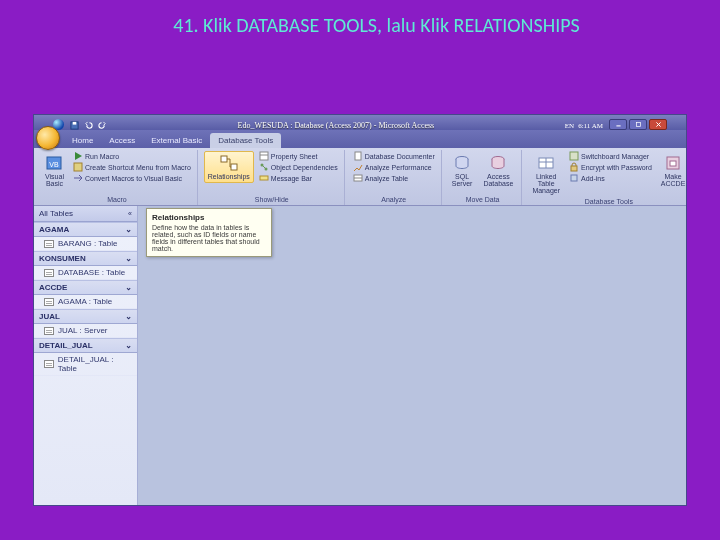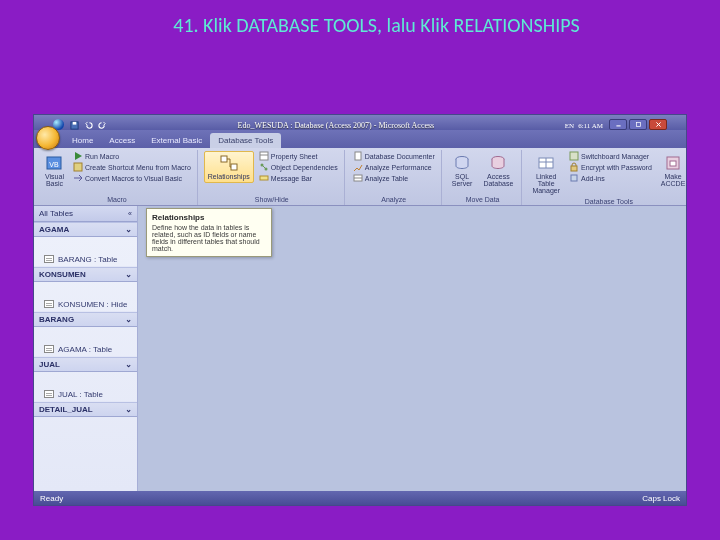--- a/index.html
+++ b/index.html
@@ -154,22 +154,22 @@
   .nav-cat {
     background: linear-gradient(#d9def2,#cdd4ef);
     border-top:1px solid #b8c0e3;
     border-bottom:1px solid #9ea7d2;
     padding:2px 5px;
     color:#2a3066;
     display:flex; justify-content:space-between;
     font-weight:bold;
   }
   .nav-item {
-    display:flex; align-items:flex-start; gap:4px;
-    padding:18px 4px 2px 10px;
+    display:flex; align-items:center; gap:4px;
+    padding:2px 4px 2px 10px;
     color:#31386d;
     border-bottom:1px solid #e3e7f7;
   }
   .nav-item .ti { width:10px; height:8px; background:#fff; border:1px solid #888; position:relative;}
   .nav-item .ti::after{content:"";position:absolute;left:1px;right:1px;top:2px;height:1px;background:#aaa;box-shadow:0 2px 0 #aaa;}
   .canvas {
     flex:1;
     background:#b9c3df;
     position:relative;
   }
@@ -439,50 +439,50 @@
             <div class="nav-item">
               <span class="ti"></span>
               <span>BARANG : Table</span>
             </div>
             <div class="nav-cat">
               <span>KONSUMEN</span>
               <span>⌄</span>
             </div>
             <div class="nav-item">
               <span class="ti"></span>
-              <span>KONSUMEN : Hide</span>
+              <span>DATABASE : Table</span>
             </div>
             <div class="nav-cat">
-              <span>BARANG</span>
+              <span>ACCDE</span>
               <span>⌄</span>
             </div>
             <div class="nav-item">
               <span class="ti"></span>
               <span>AGAMA : Table</span>
             </div>
             <div class="nav-cat">
               <span>JUAL</span>
               <span>⌄</span>
             </div>
             <div class="nav-item">
               <span class="ti"></span>
-              <span>JUAL : Table</span>
+              <span>JUAL : Server</span>
             </div>
             <div class="nav-cat">
               <span>DETAIL_JUAL</span>
               <span>⌄</span>
+            </div>
+            <div class="nav-item">
+              <span class="ti"></span>
+              <span>DETAIL_JUAL : Table</span>
             </div>
           </div>
       </div>
       <div class="canvas">
         <div class="tooltip">
           <div class="tt-title">Relationships</div>
           <div>Define how the data in tables is related, such as ID fields or name fields in different tables that should match.</div>
         </div>
       </div>
     </div>
 
-    <div class="statusbar">
-      <span>Ready</span>
-      <span>Caps Lock</span>
-    </div>
   </div>
 </div>
 
 </body></html>

